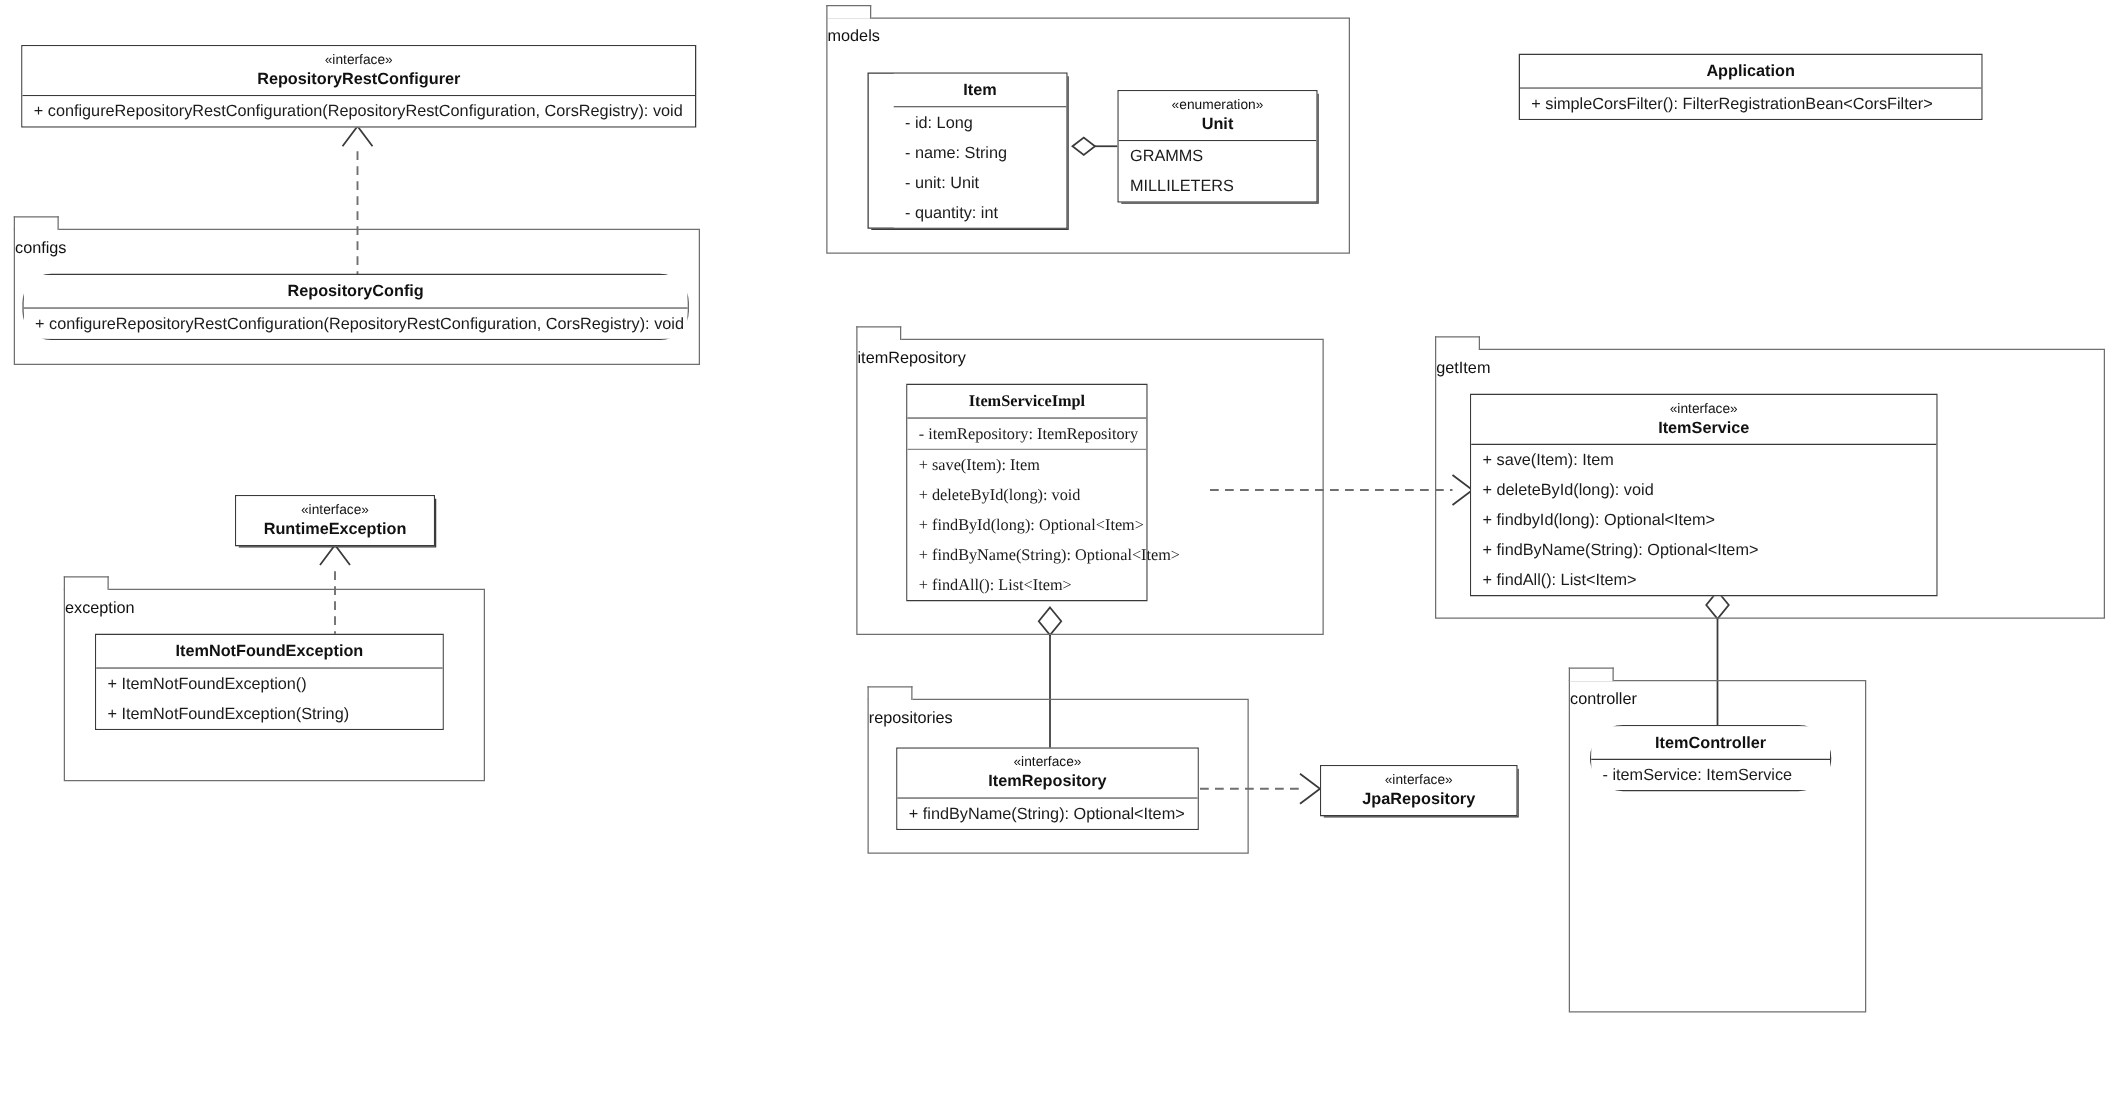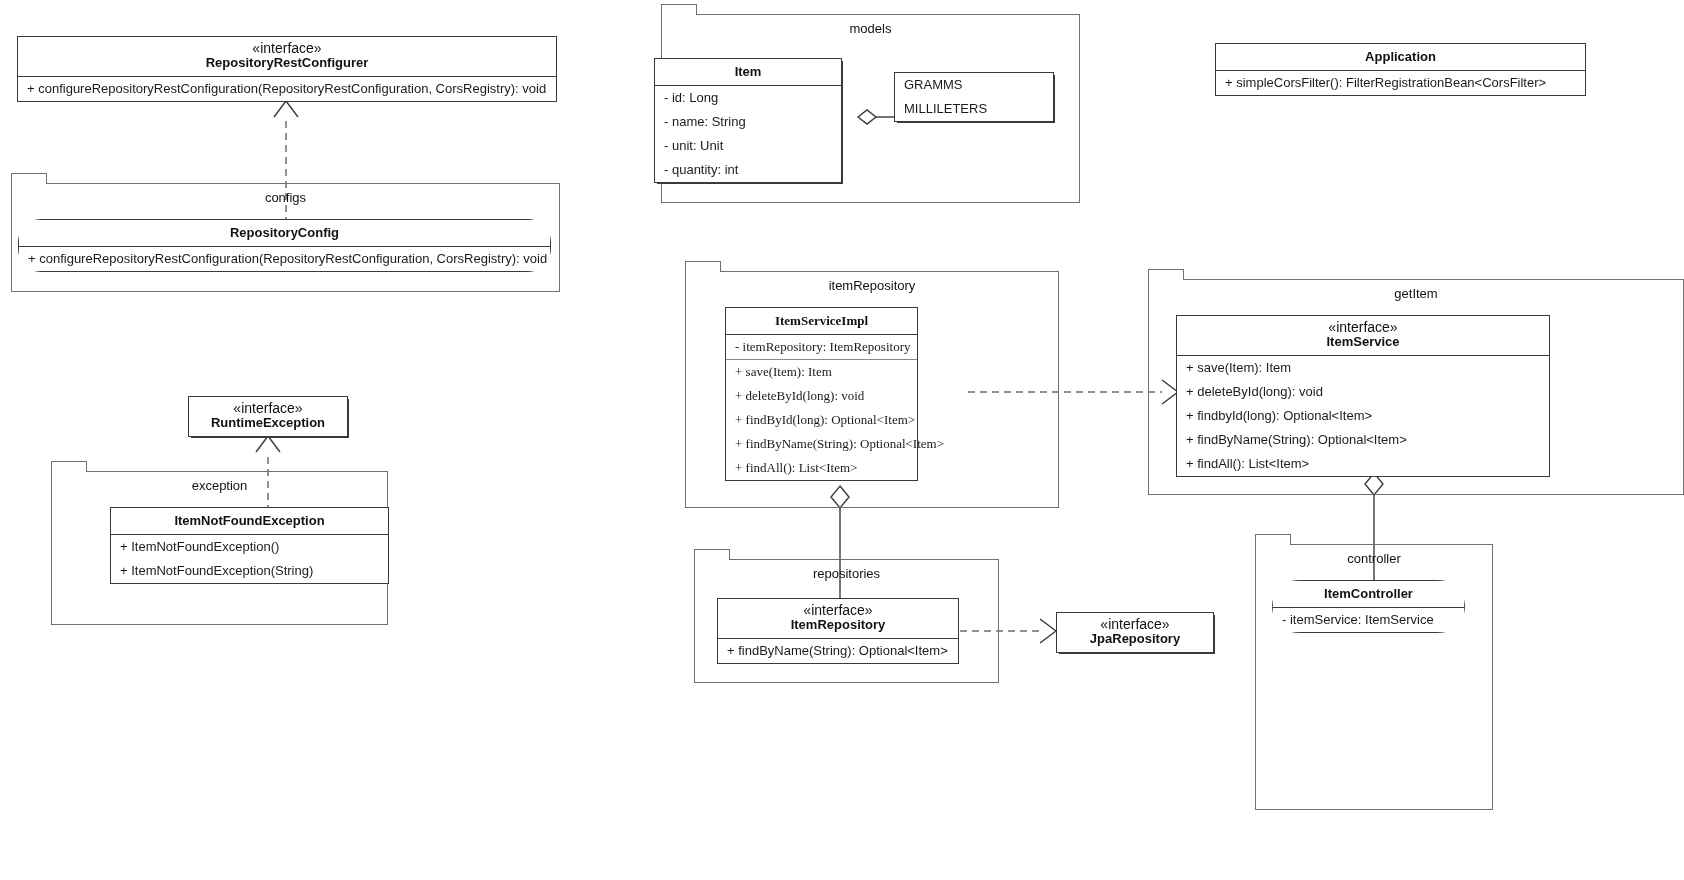--- a/index.html
+++ b/index.html
@@ -34,21 +34,21 @@
     box-sizing: border-box;
     border: 1px solid #6f6f6f;
     border-bottom: none;
     background: #ffffff;
   }
   .pkg-title {
     position: absolute;
     top: 6px;
     left: 0;
     right: 0;
-    text-align: center;
+    text-align: left;
     font-size: 13px;
     color: #111111;
     white-space: nowrap;
   }
   
   .cls {
     position: absolute;
     box-sizing: border-box;
     border: 1px solid #3a3a3a;
     background: #ffffff;
@@ -60,21 +60,21 @@
     font-weight: bold;
     font-size: 13px;
     line-height: 15px;
     border-bottom: 1px solid #3a3a3a;
     background: #ffffff;
   }
   .cls-head.no-rule { border-bottom: none; }
   .stereo {
     display: block;
     font-weight: normal;
-    font-size: 14px;
+    font-size: 11px;
     line-height: 13px;
     letter-spacing: 0px;
   }
   .cls-section {
     box-sizing: border-box;
     border-bottom: 1px solid #8a8a8a;
     background: #ffffff;
   }
   .cls-section:last-child { border-bottom: none; }
   .row {
@@ -171,46 +171,50 @@
     <div class="cls-head no-rule">
       <span class="stereo">«interface»</span>
       <span>RuntimeException</span>
     </div>
   </div>
 
   <div class="pkg" style="left:51px; top:471px; width:337px; height:154px;">
     <div class="pkg-tab"></div>
     <div class="pkg-title">exception</div>
   </div>
-  <div class="cls" style="left:76px; top:507px; width:279px;margin-left:34px;">
+  <div class="cls" style="left:76px; top:507px; width:279px;">
     <div class="cls-head">
       <span>ItemNotFoundException</span>
     </div>
     <div class="cls-section">
       <div class="row">+ ItemNotFoundException()</div>
       <div class="row">+ ItemNotFoundException(String)</div>
     </div>
   </div>
 
   <div class="pkg" style="left:661px; top:14px; width:419px; height:189px;">
     <div class="pkg-tab"></div>
     <div class="pkg-title">models</div>
   </div>
-  <div class="cls shadow" style="left:654px; top:58px; width:188px;">
+  <div class="cls shadow" style="left:694px; top:58px; width:160px;padding-left:20px;">
     <div class="cls-head">
       <span>Item</span>
     </div>
     <div class="cls-section">
       <div class="row">- id: Long</div>
       <div class="row">- name: String</div>
       <div class="row">- unit: Unit</div>
       <div class="row">- quantity: int</div>
     </div>
   </div>
   <div class="cls shadow" style="left:894px; top:72px; width:160px;">
+    <div class="cls-head">
+      <span class="stereo">«enumeration»</span>
+      <span>Unit</span>
+    </div>
     <div class="cls-section">
       <div class="row">GRAMMS</div>
       <div class="row">MILLILETERS</div>
     </div>
   </div>
 
   <div class="cls" style="left:1215px; top:43px; width:371px;">
     <div class="cls-head">
       <span>Application</span>
     </div>

